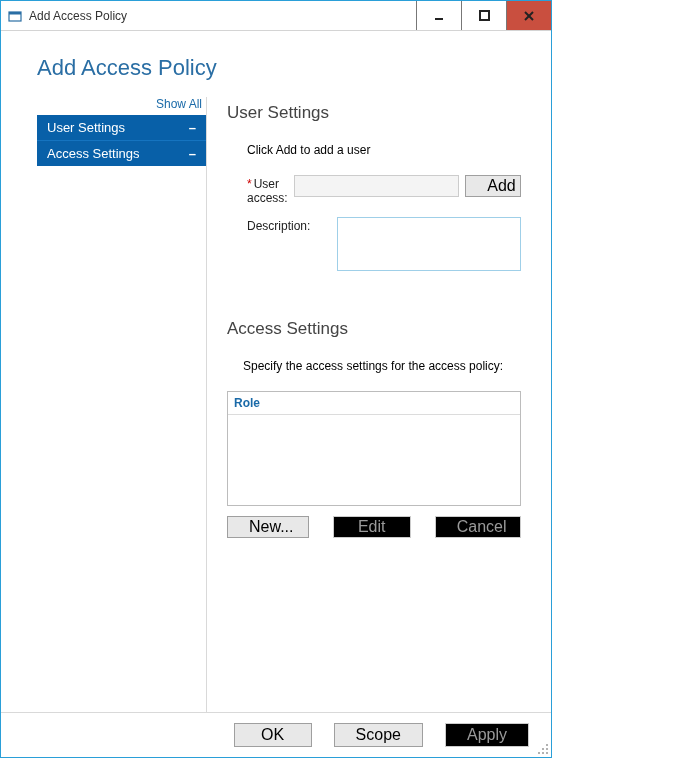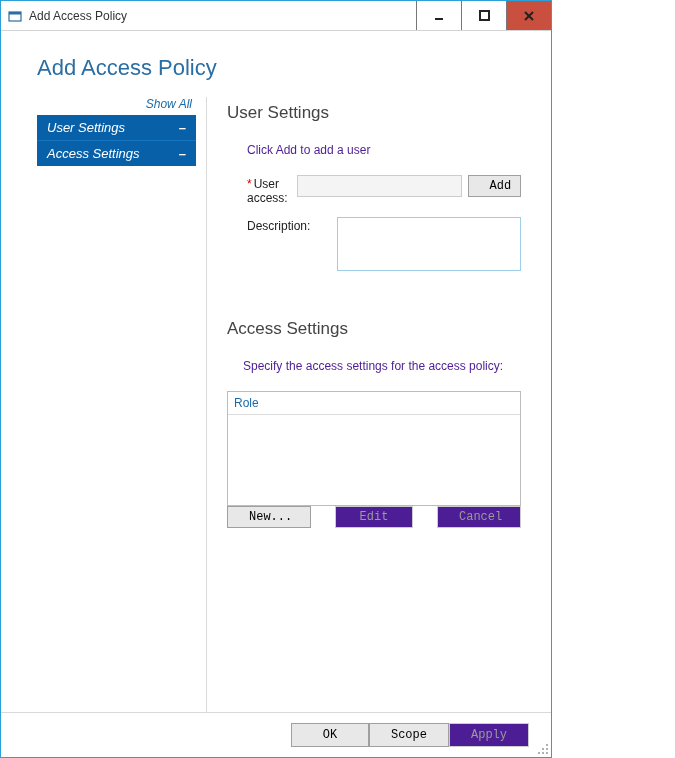--- a/index.html
+++ b/index.html
@@ -60,22 +60,21 @@
       display: flex;
       border-top: none;
       overflow: hidden;
       padding-left: 36px;
     }
     .sidebar {
       width: 170px;
       display: flex;
       flex-direction: column;
       border-right: 1px solid #d9d9d9;
-      padding-right: 10px;
-      font-style: italic;
+      padding-right: 0;
     }
     .show-all {
       text-align: right;
       color: #1a6aa8;
       font-size: 12px;
       padding: 0 4px 4px 0;
     }
     .nav-item {
       background: #0860a8;
       color: #fff;
@@ -95,21 +94,21 @@
       overflow: auto;
     }
     .section-title {
       font-size: 17px;
       font-weight: 300;
       color: #444;
       margin: 6px 0 20px 0;
     }
     .instruction {
       font-size: 12px;
-      color: #4c1d95;
+      color: #000000;
       margin: 0 0 18px 20px;
     }
     .form-row {
       display: flex;
       align-items: flex-start;
       margin-bottom: 12px;
       margin-left: 20px;
     }
     .form-label {
       width: 114px;
@@ -133,30 +132,31 @@
       height: 54px;
       font-size: 12px;
       padding: 4px;
       resize: none;
     }
     .btn {
       height: 22px;
       min-width: 52px;
       border: 1px solid #9f9f9f;
       background: #e8e8e8;
-      font-size: 12px;
+      font-size: 16px;
       cursor: pointer;
       padding: 0 21px;
-      font-family: Liberation Mono, monospace;
-    }
-    .btn:disabled { color: #9a9a9a; cursor: default; background: #4c1d95; border-color:#ccc; }
+    }
+    .btn:disabled { color: #9a9a9a; cursor: default; background: #000000; border-color:#ccc; }
     .add-btn { margin-left: 6px; }
     .spacer { height: 30px; }
     .table-box {
       border: 1px solid #bcbcbc;
+      margin-bottom: 10px;
+      font-weight: bold;
     }
     .table-head {
       display: flex;
       border-bottom: 1px solid #dcdcdc;
       padding: 4px 6px;
     }
     .col {
       flex: 1;
       color: #1a6aa8;
       font-size: 12px;
@@ -168,21 +168,21 @@
     .table-buttons {
       display: flex;
       justify-content: flex-end;
       gap: 24px;
     }
     .footer {
       border-top: 1px solid #d9d9d9;
       padding: 10px 22px;
       display: flex;
       justify-content: flex-end;
-      gap: 0;
+      gap: 22px;
     }
     .footer .btn { min-width: 78px; height: 24px; }
     .resize-grip {
       position: absolute;
       right: 2px; bottom: 2px;
       width: 14px; height: 14px;
     }
   </style>
 </head>
 <body>

